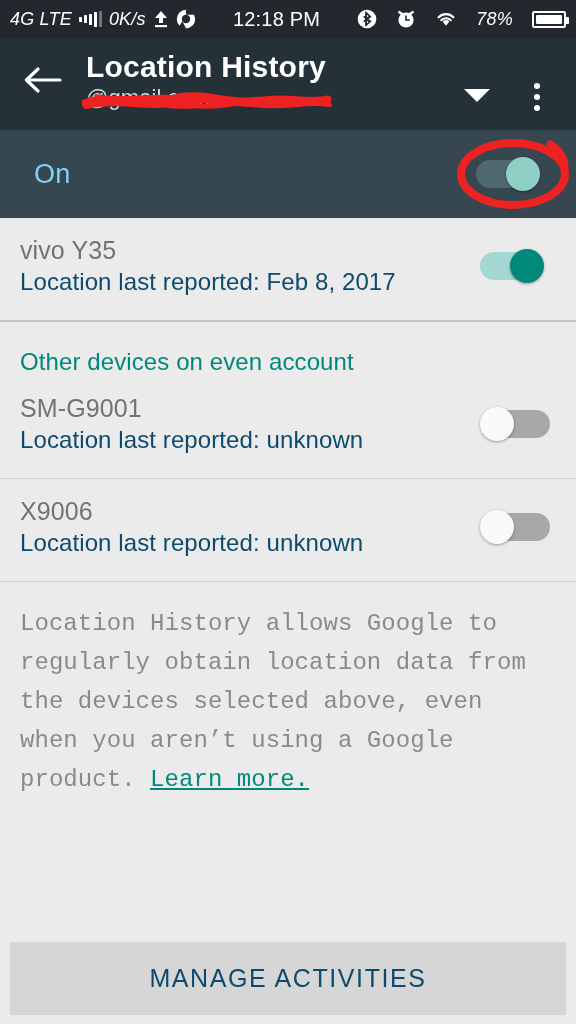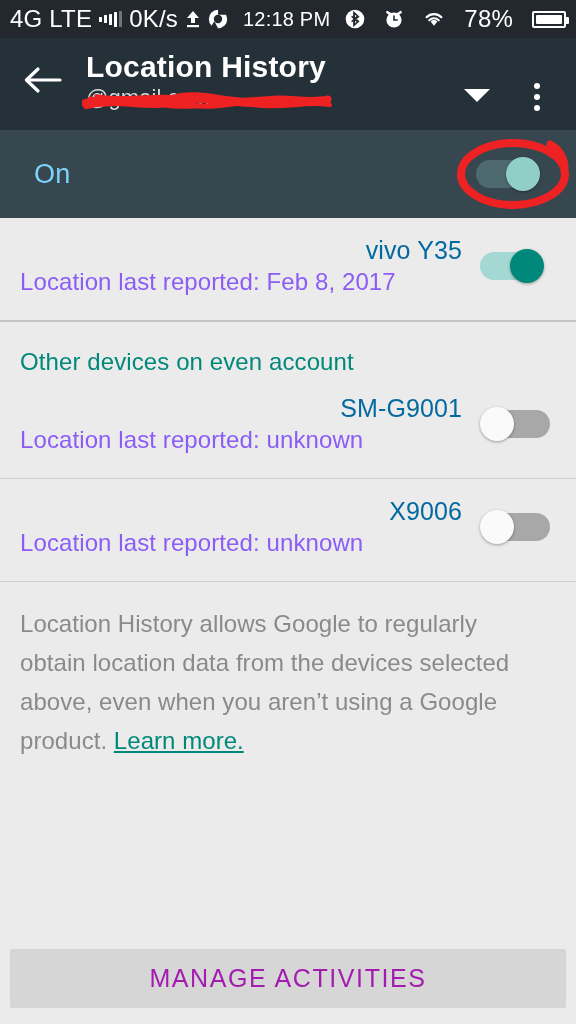--- a/index.html
+++ b/index.html
@@ -13,21 +13,21 @@
 
   
   .statusbar {
     height:38px; background:#22282d; color:#ffffff;
     display:flex; align-items:center; padding:0 10px;
     font-size:19px; letter-spacing:0.2px;
   }
   .sb-left  { display:flex; align-items:center; gap:7px; }
   .sb-mid   { flex:1; display:flex; justify-content:center; align-items:center; }
   .sb-right { display:flex; align-items:center; gap:19px; }
-  .sb-text  { font-size:24px; line-height:1; }
+  .sb-text  { font-size:18px; line-height:1;font-style:italic; }
   .sig-bars { display:flex; align-items:flex-end; gap:2px; height:16px; }
   .sig-bars i { width:3px; background:#fff; display:block; border-radius:0.5px; }
   .sig-bars i:nth-child(1){ height:5px; }
   .sig-bars i:nth-child(2){ height:8px; }
   .sig-bars i:nth-child(3){ height:11px; }
   .sig-bars i:nth-child(4){ height:15px; }
   .sig-bars i:nth-child(5){ height:16px; background:#6d767c; }
   .clocktime { font-size:20px; }
   .batt {
     width:34px; height:17px; border:2px solid #fff; border-radius:2px;
@@ -116,38 +116,38 @@
     letter-spacing:0.1px;
   }
   .divider { height:2px; background:#c4c4c4; width:100%; }
   .divider.inset { background:#cfcfcf; height:1px; }
 
   .devrow {
     display:flex; align-items:center; padding:16px 22px 22px 20px;
     background:#ebebeb;
   }
   .devrow .textcol { flex:1; }
-  .dev-name { color:#0369a1; font-size:25px; line-height:32px; letter-spacing:0.1px;text-align:right; }
-  .dev-sub  { color:#8b5cf6; font-size:24px; line-height:32px; letter-spacing:0.1px; }
+  .dev-name { color:#737373; font-size:25px; line-height:32px; letter-spacing:0.1px; }
+  .dev-sub  { color:#0c4a6e; font-size:24px; line-height:32px; letter-spacing:0.1px; }
 
   .desc {
     color:#8a8a8a; font-size:24px; line-height:39px;
-    padding:22px 38px 24px 20px; letter-spacing:0.05px;
+    padding:22px 38px 24px 20px; letter-spacing:0.05px;font-family:Liberation Mono, monospace;
   }
   .desc a { color:#00897b; text-decoration:underline; }
 
   
   .bottombar {
     position:absolute; left:0; bottom:0; width:576px; height:84px;
     background:#ebebeb; display:flex; align-items:center; justify-content:center;
     padding:0 10px 8px 10px;
   }
   .manage-btn {
-    width:100%; height:58px; background:#d6d6d6; border:none;
-    color:#a21caf; font-size:25px; letter-spacing:1.6px;
+    width:100%; height:72px; background:#d6d6d6; border:none;
+    color:#0c4a6e; font-size:25px; letter-spacing:1.6px;
     font-family:"Liberation Sans", sans-serif;
     display:flex; align-items:center; justify-content:center;
     border-radius:2px;
     box-shadow:0 1px 1px rgba(0,0,0,0.10);
   }
 </style>
 </head>
 <body>
 
 <div id="app">

